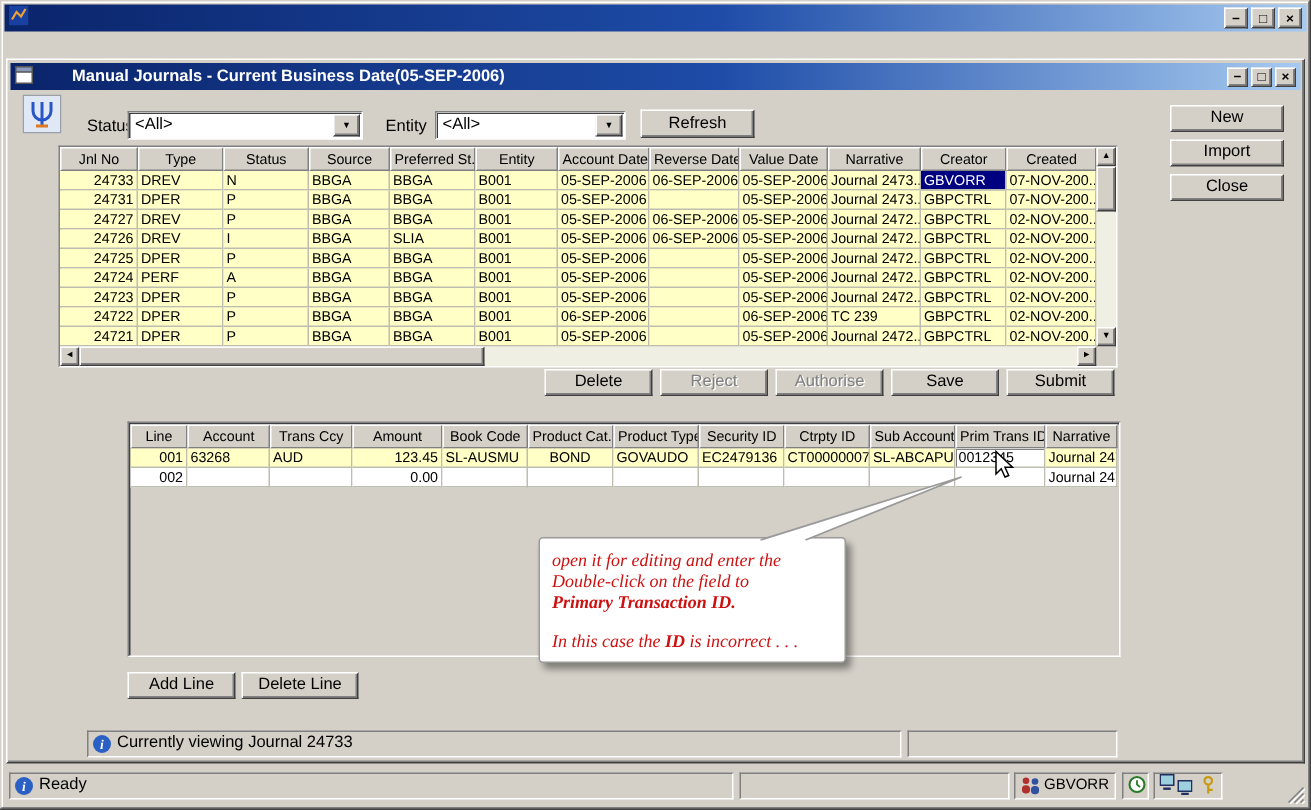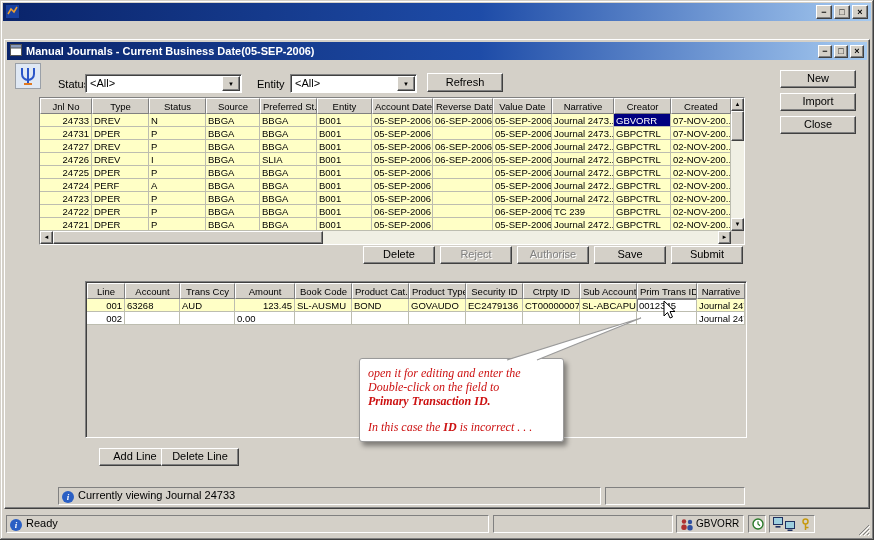--- a/index.html
+++ b/index.html
@@ -12,21 +12,21 @@
     background:linear-gradient(90deg,#0a246a 0%,#1e4ca8 55%,#a6caf0 100%);color:#fff;padding-left:3px;}
   .ttext{font-weight:bold;font-size:11px;margin-left:4px;white-space:nowrap;overflow:hidden;}
   .winbtns{position:absolute;right:3px;top:2px;display:flex;gap:2px;}
   .winbtn{width:16px;height:14px;box-sizing:border-box;text-align:center;line-height:12px;font-size:9px;font-weight:bold;color:#000;}
   .menubar{position:absolute;left:3px;top:21px;right:3px;height:18px;display:flex;align-items:center;background:#d4d0c8;}
   .mitem{padding:2px 7px;}
   
   .inner-window{position:absolute;left:4px;top:39px;right:4px;height:468px;background:#d4d0c8;
     border:1px solid;border-color:#ffffff #404040 #404040 #ffffff;box-shadow:inset -1px -1px 0 #808080,inset 1px 1px 0 #d4d0c8;}
   .inner-titlebar{position:absolute;left:2px;top:2px;right:2px;height:18px;display:flex;align-items:center;
-    background:linear-gradient(90deg,#0a246a 0%,#1e4ca8 55%,#a6caf0 100%);color:#fff;padding-left:3px;}
+    background:linear-gradient(90deg,#0a246a 0%,#1e4ca8 55%,#a6caf0 100%);color:#fff;padding-left:3px;gap:22px;}
   .winbtn.sm{width:14px;height:13px;line-height:11px;}
   .inner-body{position:absolute;left:2px;top:20px;right:2px;bottom:2px;overflow:hidden;}
   .lbl{position:absolute;font-size:11px;}
   .trident{position:absolute;left:8px;top:3px;width:26px;height:26px;}
   
   .btn{position:absolute;box-sizing:border-box;height:18px;line-height:15px;text-align:center;font-size:11px;
     background:#d4d0c8;border:1px solid;border-color:#ffffff #404040 #404040 #ffffff;box-shadow:inset -1px -1px 0 #808080;cursor:default;}
   .btn.disabled{color:#808080;text-shadow:1px 1px 0 #ffffff;}
   
   .combo{position:absolute;box-sizing:border-box;height:19px;background:#fff;
@@ -347,33 +347,33 @@
                 <th>Narrative</th>
               </tr>
             </thead>
           <tbody>
               <tr class="y">
                 <td style="text-align: right;">001</td>
                 <td style="text-align: left;">63268</td>
                 <td style="text-align: left;">AUD</td>
                 <td style="text-align: right;">123.45</td>
                 <td style="text-align: left;">SL-AUSMU</td>
-                <td style="text-align: left;">BOND</td>
+                <td style="text-align: center;">BOND</td>
                 <td style="text-align: left;">GOVAUDO</td>
                 <td style="text-align: left;">EC2479136</td>
                 <td style="text-align: left;">CT00000007...</td>
                 <td style="text-align: left;">SL-ABCAPUK</td>
                 <td class="edit" style="text-align: left;">0012345</td>
                 <td style="text-align: left;">Journal 2473...</td>
               </tr>
               <tr class="w">
                 <td style="text-align: right;">002</td>
                 <td style="text-align: left;"></td>
                 <td style="text-align: left;"></td>
-                <td style="text-align: left;">0.00</td>
+                <td style="text-align: right;">0.00</td>
                 <td style="text-align: left;"></td>
                 <td style="text-align: left;"></td>
                 <td style="text-align: left;"></td>
                 <td style="text-align: left;"></td>
                 <td style="text-align: left;"></td>
                 <td style="text-align: left;"></td>
                 <td style="text-align: left;"></td>
                 <td style="text-align: left;">Journal 2473...</td>
               </tr>
             </tbody>
@@ -387,21 +387,21 @@
         <div class="gap"></div>
         <div><span>In this case the </span><span class="b">ID</span><span> is incorrect . . .</span></div>
       </div>
       <svg class="tail" width="160" height="56">
         <path d="M10 50 L144 8 L40 50" fill="#ffffff" stroke="#9a9a9a" stroke-width="1.2"></path>
       </svg>
       <svg class="cursor" width="14" height="20">
         <path d="M1 1 L1 16 L4.5 12.5 L7 18 L9.5 17 L7 11.5 L12 11.5 Z" fill="#ffffff" stroke="#000000" stroke-width="1"></path>
       </svg>
 
-      <div class="btn" style="left:92px;top:388px;width:72px;text-align:center;">Add Line</div>
+      <div class="btn" style="left:78px;top:388px;width:72px;text-align:center;">Add Line</div>
       <div class="btn" style="left:154px;top:388px;width:78px;">Delete Line</div>
 
       <div class="istatus" style="left:51px;width:543px;">
         <span class="info">i</span><span>Currently viewing Journal 24733</span>
       </div>
       <div class="istatus" style="left:598px;width:140px;"></div>
 
     </div>
   </div>
 

